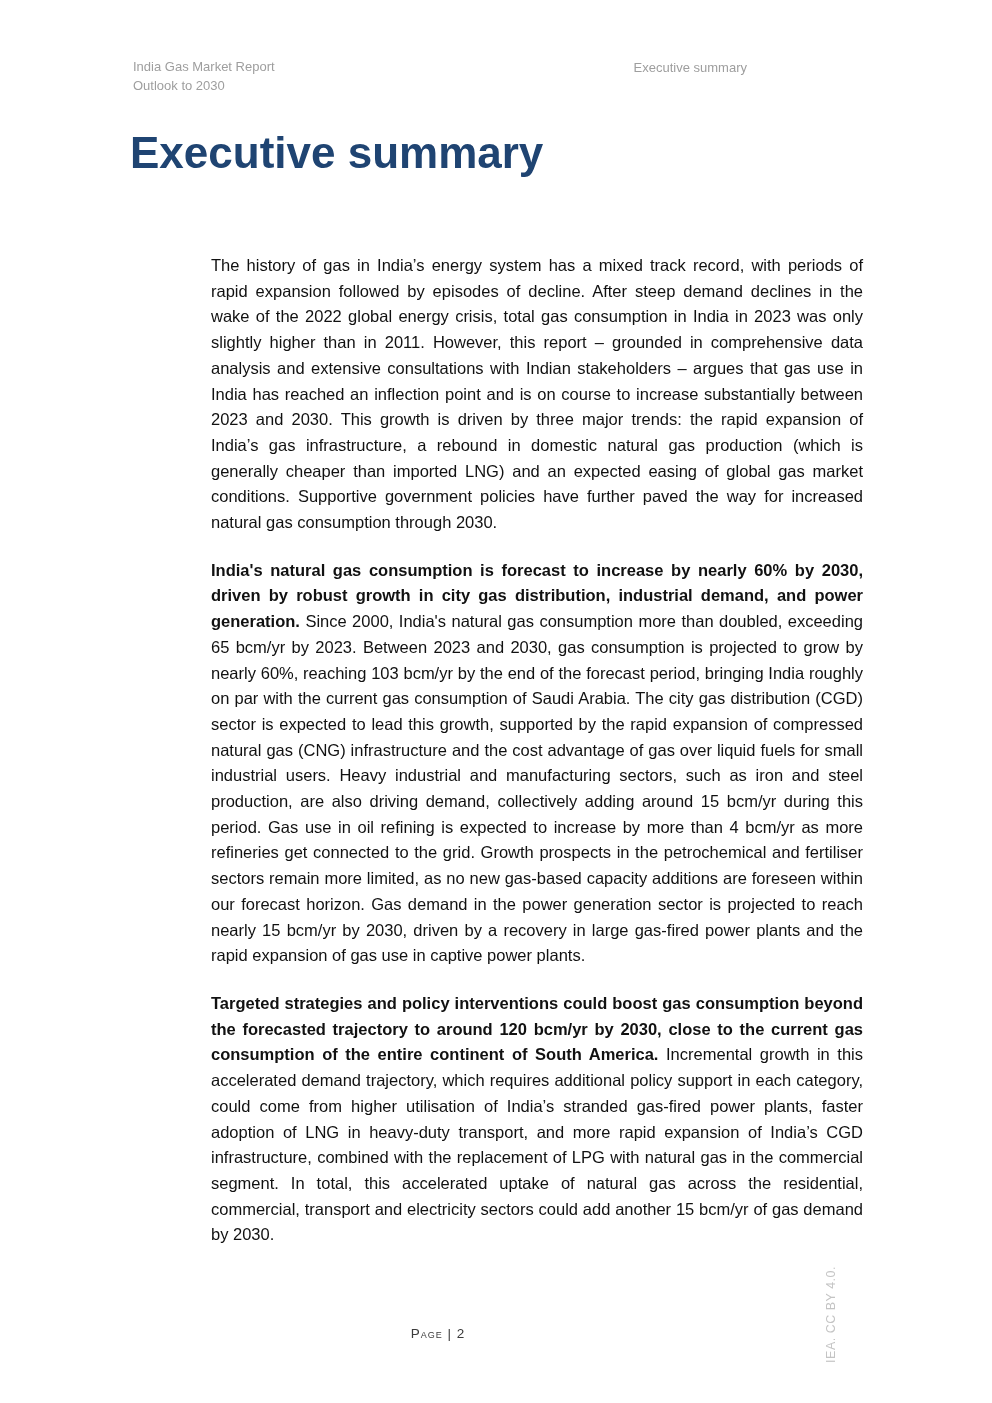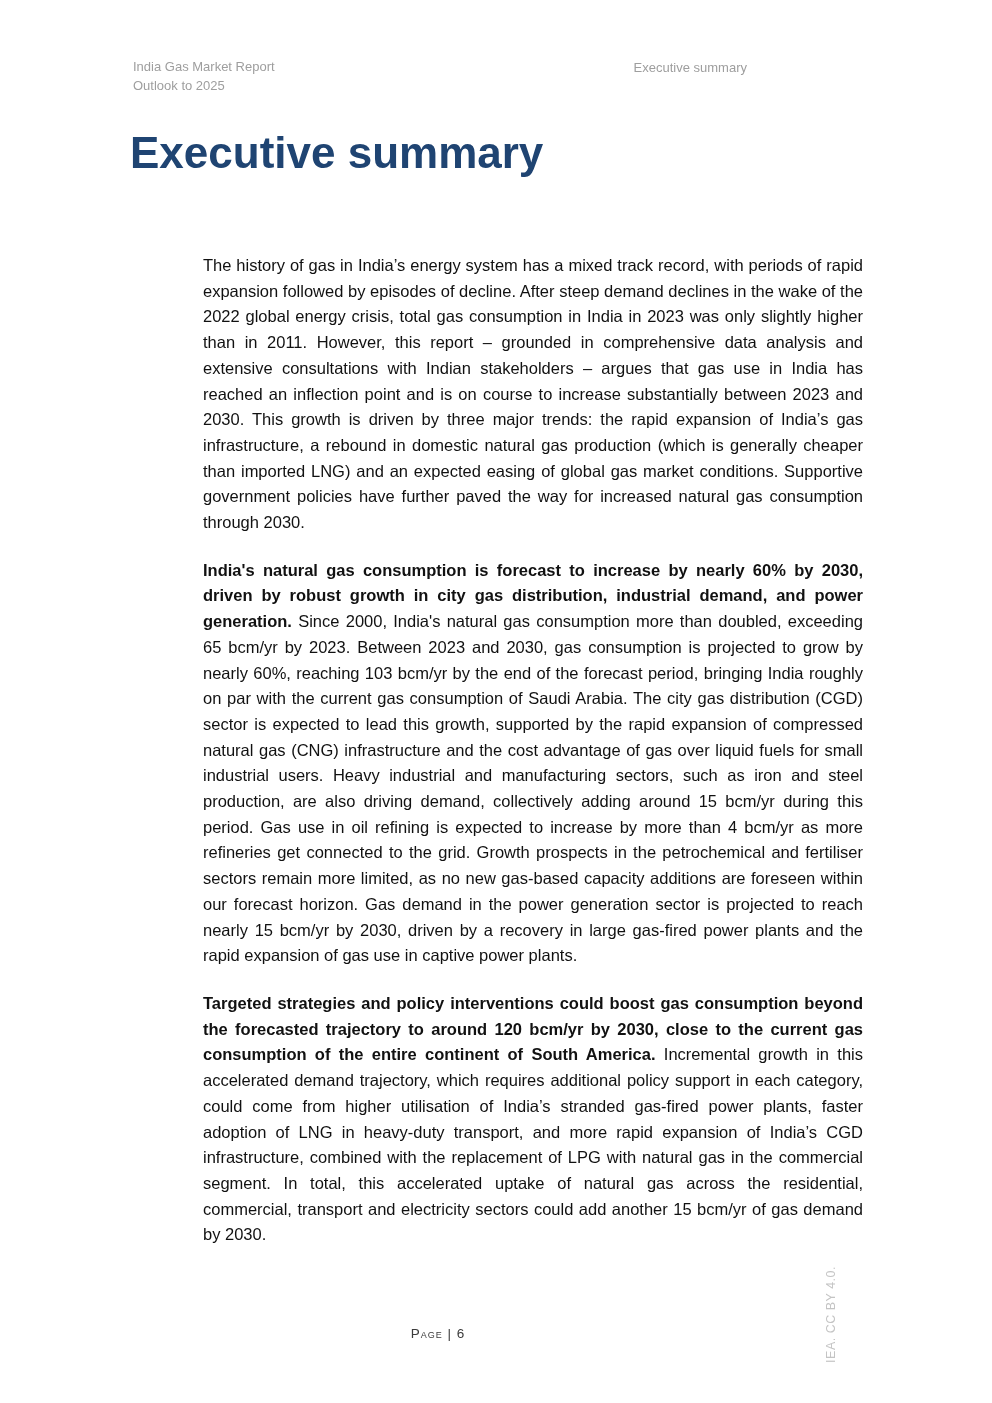--- a/index.html
+++ b/index.html
@@ -46,21 +46,21 @@
     position: absolute;
     top: 253px;
     left: 203px;
     width: 660px;
     font-size: 16.5px;
     line-height: 25.7px;
     color: #111111;
     text-align: justify;
   }
   .content p {
-    margin: 0 0 22px 0;
+    margin: 0 0 22px 8px;
   }
   .content p strong {
     font-weight: bold;
   }
   .page-footer {
     position: absolute;
     top: 1326px;
     left: 0;
     width: 100%;
     text-align: center;
@@ -81,30 +81,30 @@
     white-space: nowrap;
   }
 </style>
 </head>
 <body>
 
 <div class="page">
 
   <div class="running-header-left">
     <div>India Gas Market Report</div>
-    <div>Outlook to 2025</div>
+    <div>Outlook to 2030</div>
   </div>
 
   <div class="running-header-right">Executive summary</div>
 
   <h1 class="page-title">Executive summary</h1>
 
   <div class="content">
     <p><strong></strong> <span>The history of gas in India’s energy system has a mixed track record, with periods of rapid expansion followed by episodes of decline. After steep demand declines in the wake of the 2022 global energy crisis, total gas consumption in India in 2023 was only slightly higher than in 2011. However, this report – grounded in comprehensive data analysis and extensive consultations with Indian stakeholders – argues that gas use in India has reached an inflection point and is on course to increase substantially between 2023 and 2030. This growth is driven by three major trends: the rapid expansion of India’s gas infrastructure, a rebound in domestic natural gas production (which is generally cheaper than imported LNG) and an expected easing of global gas market conditions. Supportive government policies have further paved the way for increased natural gas consumption through 2030.</span></p>
     <p><strong>India's natural gas consumption is forecast to increase by nearly 60% by 2030, driven by robust growth in city gas distribution, industrial demand, and power generation.</strong> <span>Since 2000, India's natural gas consumption more than doubled, exceeding 65 bcm/yr by 2023. Between 2023 and 2030, gas consumption is projected to grow by nearly 60%, reaching 103 bcm/yr by the end of the forecast period, bringing India roughly on par with the current gas consumption of Saudi Arabia. The city gas distribution (CGD) sector is expected to lead this growth, supported by the rapid expansion of compressed natural gas (CNG) infrastructure and the cost advantage of gas over liquid fuels for small industrial users. Heavy industrial and manufacturing sectors, such as iron and steel production, are also driving demand, collectively adding around 15 bcm/yr during this period. Gas use in oil refining is expected to increase by more than 4 bcm/yr as more refineries get connected to the grid. Growth prospects in the petrochemical and fertiliser sectors remain more limited, as no new gas-based capacity additions are foreseen within our forecast horizon. Gas demand in the power generation sector is projected to reach nearly 15 bcm/yr by 2030, driven by a recovery in large gas-fired power plants and the rapid expansion of gas use in captive power plants.</span></p>
     <p><strong>Targeted strategies and policy interventions could boost gas consumption beyond the forecasted trajectory to around 120 bcm/yr by 2030, close to the current gas consumption of the entire continent of South America.</strong> <span>Incremental growth in this accelerated demand trajectory, which requires additional policy support in each category, could come from higher utilisation of India’s stranded gas-fired power plants, faster adoption of LNG in heavy-duty transport, and more rapid expansion of India’s CGD infrastructure, combined with the replacement of LPG with natural gas in the commercial segment. In total, this accelerated uptake of natural gas across the residential, commercial, transport and electricity sectors could add another 15 bcm/yr of gas demand by 2030.</span></p>
   </div>
 
-  <div class="page-footer">Page | 6</div>
+  <div class="page-footer">Page | 2</div>
 
   <div class="license-note">IEA. CC BY 4.0.</div>
 
 </div>
 
 </body></html>

